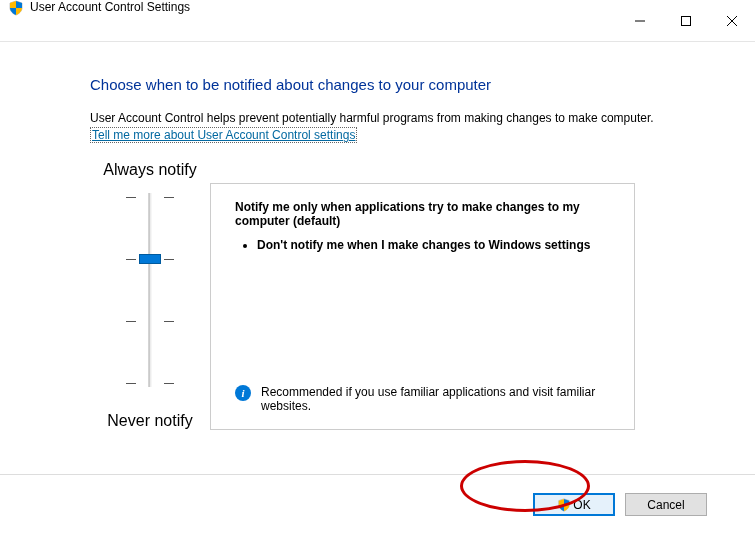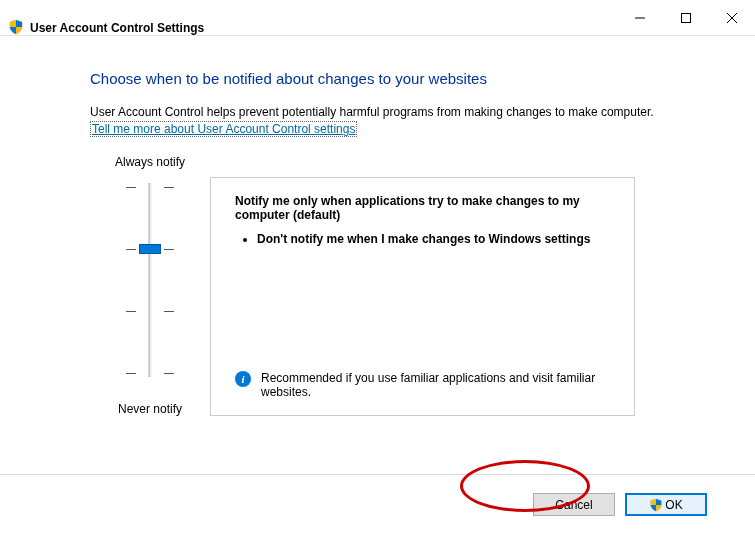--- a/index.html
+++ b/index.html
@@ -9,26 +9,25 @@
     font-size: 12px;
     color: #000;
     background: #fff;
     width: 755px;
     height: 534px;
     position: relative;
     overflow: hidden;
   }
   
   .titlebar {
-    height: 36px;
+    height: 42px;
     display: flex;
-    align-items: flex-end;
+    align-items: flex-start;
     padding-left: 8px;
     border-bottom: 1px solid #e5e5e5;
-    font-weight: bold;
   }
   .titlebar .title-text {
     margin-left: 6px;
     font-size: 12px;
   }
   .titlebar .spacer { flex: 1; }
   .win-controls { display:flex; height:100%; }
   .win-btn {
     width: 46px;
     height: 100%;
@@ -65,21 +64,21 @@
   .slider-area {
     display:flex;
     margin-top: 18px;
   }
   .slider-col {
     width: 120px;
     text-align:center;
     position: relative;
   }
   .slider-label-top, .slider-label-bottom {
-    font-size: 12px;
+    font-size: 16px;
     color:#000;
   }
   .slider-label-top { margin-bottom: 6px;}
   .slider-label-bottom { margin-top: 17px;}
   .slider-track-wrap {
     position: relative;
     height: 210px;
     width: 60px;
     margin: 0 auto;
   }
@@ -213,21 +212,21 @@
     <div class="win-btn close">
       <svg width="10" height="10">
           <line x1="0" y1="0" x2="10" y2="10"></line>
           <line x1="10" y1="0" x2="0" y2="10"></line>
         </svg>
     </div>
   </div>
 </div>
 
 <div class="content">
-  <div class="heading">Choose when to be notified about changes to your websites</div>
+  <div class="heading">Choose when to be notified about changes to your computer</div>
   <div class="desc">User Account Control helps prevent potentially harmful programs from making changes to make computer.</div>
   <a class="link">Tell me more about User Account Control settings</a>
 
   <div class="slider-area">
     <div class="slider-col">
       <div class="slider-label-top">Always notify</div>
       <div class="slider-track-wrap">
         <div class="slider-track"></div>
         <div class="tick left" style="top:12px"></div>
           <div class="tick right" style="top:12px"></div>
@@ -251,28 +250,28 @@
         <div class="info-icon">
             <span>i</span>
           </div>
         <div>Recommended if you use familiar applications and visit familiar websites.</div>
       </div>
     </div>
   </div>
 </div>
 
 <div class="footer">
-  <button class="btn">
-    <span>Cancel</span>
-  </button>
   <button class="btn primary">
     <svg class="shield-sm" viewBox="0 0 16 16">
       <path d="M8 1 L14 3 V8 C14 11 11 14 8 15 C5 14 2 11 2 8 V3 Z" fill="#fff" stroke="#888" stroke-width="0.5"></path>
       <path d="M8 1 L14 3 V8 L8 8 Z" fill="#0078d7"></path>
       <path d="M8 1 L2 3 V8 L8 8 Z" fill="#ffb900"></path>
       <path d="M8 8 L14 8 C14 11 11 14 8 15 Z" fill="#ffb900"></path>
       <path d="M8 8 L2 8 C2 11 5 14 8 15 Z" fill="#0078d7"></path>
     </svg>
     <span>OK</span>
   </button>
+  <button class="btn">
+    <span>Cancel</span>
+  </button>
 </div>
 
 <div class="annot" style="left:460px; top:460px; width:130px; height:52px;"></div>
 
 </body></html>

